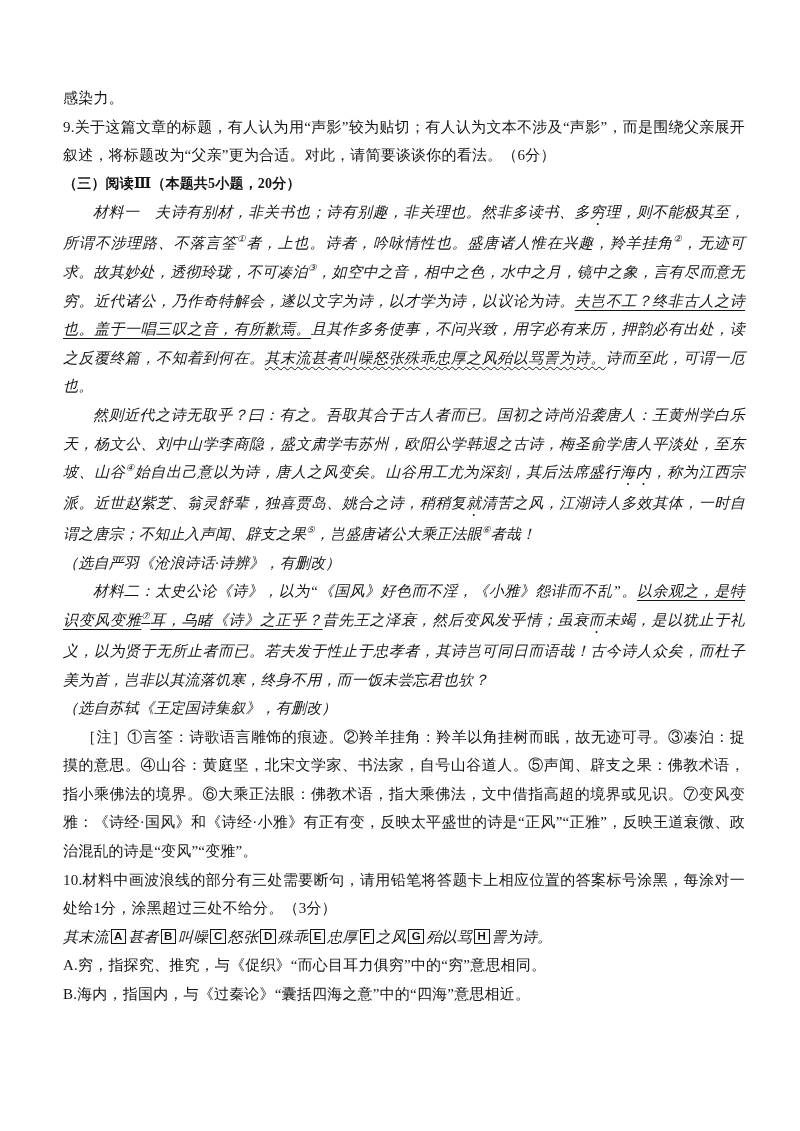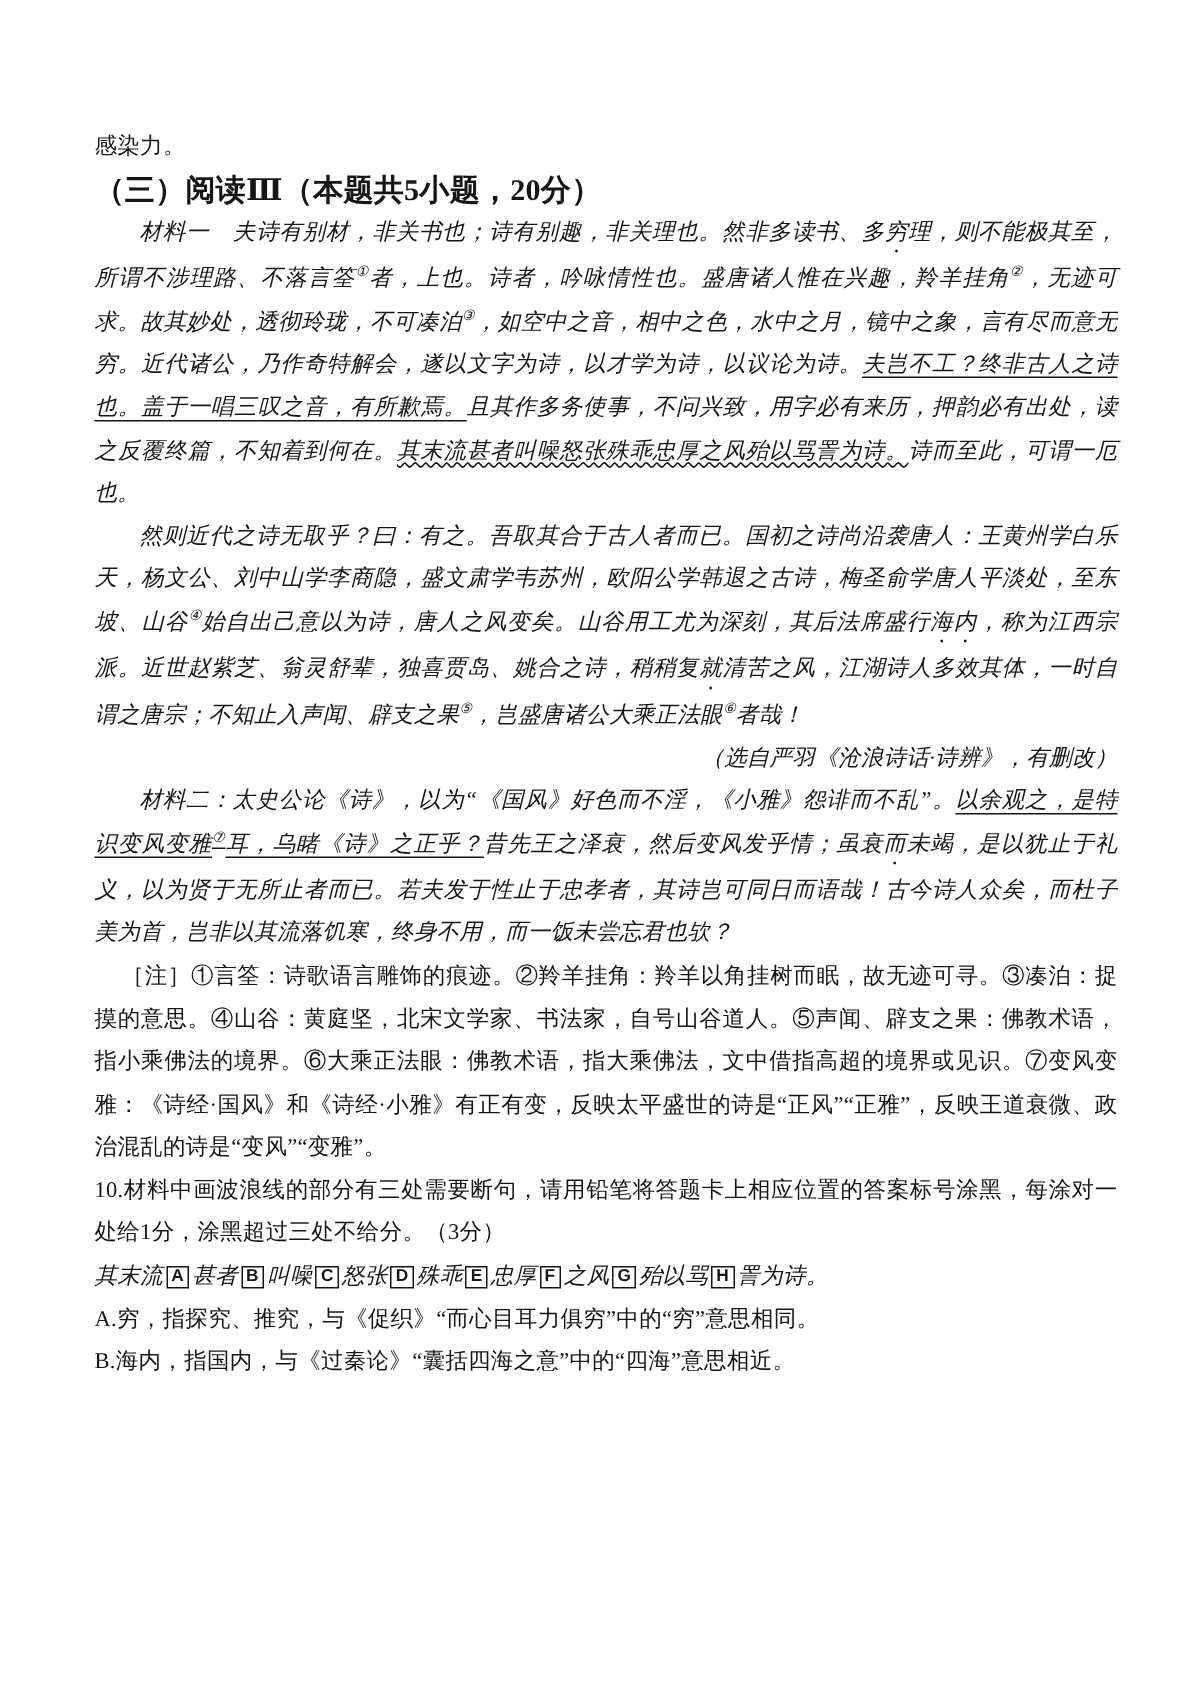--- a/index.html
+++ b/index.html
@@ -6,22 +6,22 @@
   .page {
     position:relative; width:800px; height:1131px; margin:0 auto;
     background:#ffffff; overflow:hidden; box-sizing:border-box;
     padding:84px 55px 0 63px;
     font-family:"Liberation Serif","DejaVu Serif",serif;
     color:#151515;
   }
   .block { margin:0; font-size:15px; line-height:28.6px; text-align:justify; letter-spacing:0.2px; }
   .style-regular { font-style:normal; }
   .style-kai { font-style:italic; }
-  .style-heading { font-weight:700; font-size:20px; }
-  .align-right { text-align:right; }
+  .style-heading { font-weight:700; font-size:14px; }
+  .align-right { text-align:left; }
   .indent-2 { text-indent:2em; }
   .indent-1 { text-indent:1.2em; }
   .seg-n { }
   .seg-u { text-decoration:underline; text-decoration-thickness:1px; text-underline-offset:4px; }
   .seg-w { text-decoration:underline; text-decoration-style:wavy; text-decoration-thickness:1px; text-underline-offset:3px; }
   .seg-dot {
     -webkit-text-emphasis:filled dot #151515; text-emphasis:filled dot #151515;
     -webkit-text-emphasis-position:under right; text-emphasis-position:under right;
   }
   .seg-sup { font-size:9.5px; vertical-align:6px; line-height:0; letter-spacing:0; }
@@ -31,24 +31,26 @@
     font-size:11.5px; line-height:13px; border:1.4px solid #151515;
     padding:0 2.5px; margin:0 2px; vertical-align:1.5px;
   }
 </style>
 </head>
 <body>
 
 <div class="page">
   <div>
       <p class="block style-regular"><span class="seg-n">感染力。</span></p>
+      <p class="block style-regular"><span class="seg-n">9.关于这篇文章的标题，有人认为用“声影”较为贴切；有人认为文本不涉及“声影”，而是围绕父亲展开叙述，将标题改为“父亲”更为合适。对此，请简要谈谈你的看法。（6分）</span></p>
       <p class="block style-heading"><span class="seg-n">（三）阅读Ⅲ（本题共5小题，20分）</span></p>
       <p class="block style-kai indent-2"><span class="seg-n">材料一　夫诗有别材，非关书也；诗有别趣，非关理也。然非多读书、多</span><span class="seg-dot">穷</span><span class="seg-n">理，则不能极其至，所谓不涉理路、不落言筌</span><span class="seg-sup">①</span><span class="seg-n">者，上也。诗者，吟咏情性也。盛唐诸人惟在兴趣，羚羊挂角</span><span class="seg-sup">②</span><span class="seg-n">，无迹可求。故其妙处，透彻玲珑，不可凑泊</span><span class="seg-sup">③</span><span class="seg-n">，如空中之音，相中之色，水中之月，镜中之象，言有尽而意无穷。近代诸公，乃作奇特解会，遂以文字为诗，以才学为诗，以议论为诗。</span><span class="seg-u">夫岂不工？终非古人之诗也。盖于一唱三叹之音，有所歉焉。</span><span class="seg-n">且其作多务使事，不问兴致，用字必有来历，押韵必有出处，读之反覆终篇，不知着到何在。</span><span class="seg-w">其末流甚者叫噪怒张殊乖忠厚之风殆以骂詈为诗。</span><span class="seg-n">诗而至此，可谓一厄也。</span></p>
       <p class="block style-kai indent-2"><span class="seg-n">然则近代之诗无取乎？曰：有之。吾取其合于古人者而已。国初之诗尚沿袭唐人：王黄州学白乐天，杨文公、刘中山学李商隐，盛文肃学韦苏州，欧阳公学韩退之古诗，梅圣俞学唐人平淡处，至东坡、山谷</span><span class="seg-sup">④</span><span class="seg-n">始自出己意以为诗，唐人之风变矣。山谷用工尤为深刻，其后法席盛行</span><span class="seg-dot">海内</span><span class="seg-n">，称为江西宗派。近世赵紫芝、翁灵舒辈，独喜贾岛、姚合之诗，稍稍复</span><span class="seg-dot">就</span><span class="seg-n">清苦之风，江湖诗人多效其体，一时自谓之唐宗；不知止入声闻、辟支之果</span><span class="seg-sup">⑤</span><span class="seg-n">，岂盛唐诸公大乘正法眼</span><span class="seg-sup">⑥</span><span class="seg-n">者哉！</span></p>
       <p class="block style-kai align-right"><span class="seg-n">（选自严羽《沧浪诗话·诗辨》，有删改）</span></p>
       <p class="block style-kai indent-2"><span class="seg-n">材料二：太史公论《诗》，以为“《国风》好色而不淫，《小雅》怨诽而不乱”。</span><span class="seg-u">以余观之，是特识变风变雅</span><span class="seg-sup seg-u">⑦</span><span class="seg-u">耳，乌睹《诗》之正乎？</span><span class="seg-n">昔先王之泽衰，然后变风发乎情；虽衰</span><span class="seg-dot">而</span><span class="seg-n">未竭，是以犹止于礼义，以为贤于无所止者而已。若夫发于性止于忠孝者，其诗岂可同日而语哉！古今诗人众矣，而杜子美为首，岂非以其流落饥寒，终身不用，而一饭未尝忘君也欤？</span></p>
+      <p class="block style-kai align-right"><span class="seg-n">（选自苏轼《王定国诗集叙》，有删改）</span></p>
       <p class="block style-regular indent-1"><span class="seg-n">［注］①言筌：诗歌语言雕饰的痕迹。②羚羊挂角：羚羊以角挂树而眠，故无迹可寻。③凑泊：捉摸的意思。④山谷：黄庭坚，北宋文学家、书法家，自号山谷道人。⑤声闻、辟支之果：佛教术语，指小乘佛法的境界。⑥大乘正法眼：佛教术语，指大乘佛法，文中借指高超的境界或见识。⑦变风变雅：《诗经·国风》和《诗经·小雅》有正有变，反映太平盛世的诗是“正风”“正雅”，反映王道衰微、政治混乱的诗是“变风”“变雅”。</span></p>
       <p class="block style-regular"><span class="seg-n">10.材料中画波浪线的部分有三处需要断句，请用铅笔将答题卡上相应位置的答案标号涂黑，每涂对一处给1分，涂黑超过三处不给分。（3分）</span></p>
       <p class="block style-kai"><span class="seg-n">其末流</span><span class="seg-box">A</span><span class="seg-n">甚者</span><span class="seg-box">B</span><span class="seg-n">叫噪</span><span class="seg-box">C</span><span class="seg-n">怒张</span><span class="seg-box">D</span><span class="seg-n">殊乖</span><span class="seg-box">E</span><span class="seg-n">忠厚</span><span class="seg-box">F</span><span class="seg-n">之风</span><span class="seg-box">G</span><span class="seg-n">殆以骂</span><span class="seg-box">H</span><span class="seg-n">詈为诗。</span></p>
       <p class="block style-regular"><span class="seg-n">A.穷，指探究、推究，与《促织》“而心目耳力俱穷”中的“穷”意思相同。</span></p>
       <p class="block style-regular"><span class="seg-n">B.海内，指国内，与《过秦论》“囊括四海之意”中的“四海”意思相近。</span></p>
     </div>
 </div>
 
 </body></html>

